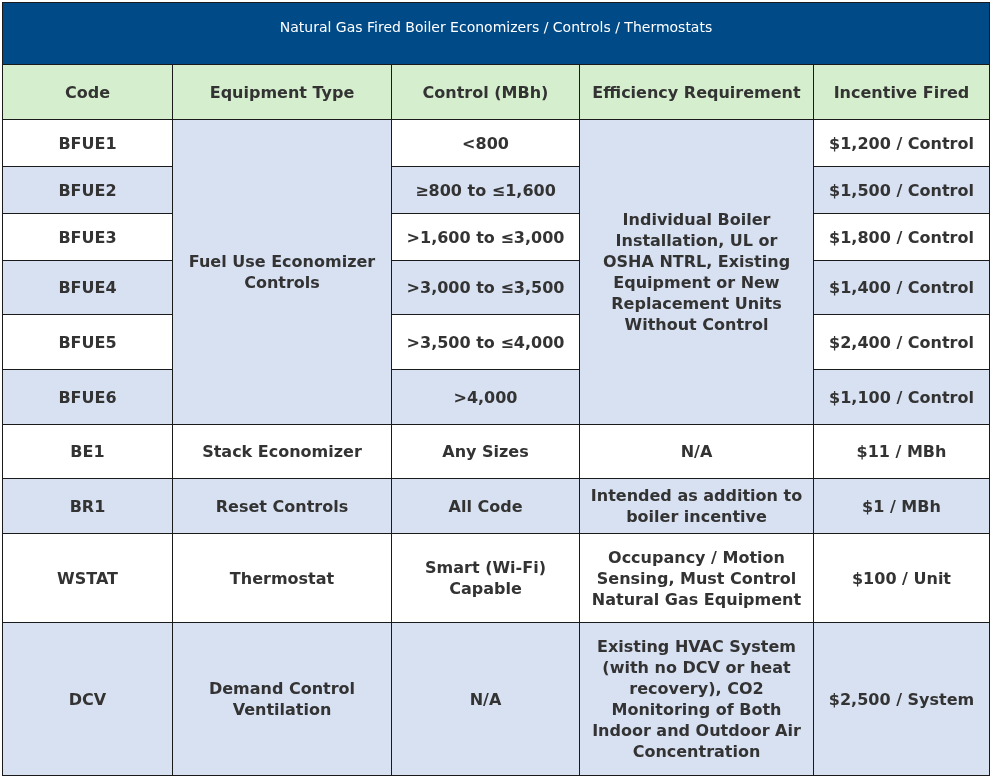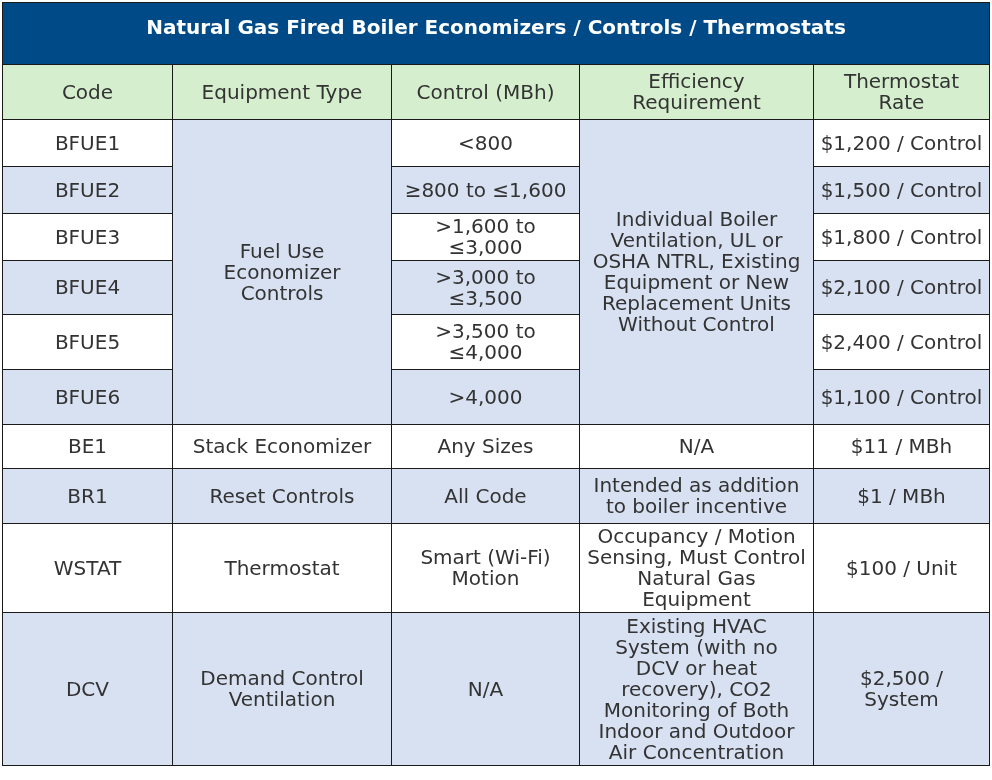--- a/index.html
+++ b/index.html
@@ -1,21 +1,21 @@
 <!DOCTYPE html>
 <html><head>
 <meta charset="utf-8">
 <style>
   html, body { margin: 0; padding: 0; background: #ffffff; }
   body { width: 992px; height: 780px; position: relative; overflow: hidden;
          font-family: "DejaVu Sans", "Liberation Sans", sans-serif; color: #333333; }
   table { position: absolute; left: 2px; top: 2px; border-collapse: collapse; table-layout: fixed; }
   td, th { border: 1.5px solid #1a1a1a; text-align: center; vertical-align: middle;
-           font-size: 20px; font-weight: normal; line-height: 21px; padding: 0 6px; }
-  .title { background: #004a87; color: #ffffff; font-weight: bold; font-size: 20px;
+           font-size: 16px; font-weight: bold; line-height: 21px; padding: 0 6px; }
+  .title { background: #004a87; color: #ffffff; font-weight: normal; font-size: 14px;
            height: 49px; padding-bottom: 12px; vertical-align: middle; }
   .hdr th { background: #d5eecd; height: 54px; color: #333333; }
   .w { background: #ffffff; }
   .b { background: #d8e1f2; }
 </style>
 </head>
 <body>
 
 <table>
   <colgroup>
@@ -27,74 +27,74 @@
   </colgroup>
   <tbody>
       <tr>
     <td class="title" colspan="5">Natural Gas Fired Boiler Economizers / Controls / Thermostats</td>
   </tr>
   <tr class="hdr">
     <th>Code</th>
     <th>Equipment Type</th>
     <th>Control (MBh)</th>
     <th>Efficiency Requirement</th>
-    <th>Thermostat Rate</th>
+    <th>Incentive Fired</th>
   </tr>
 
   <tr class="w" style="height:47px">
     <td>BFUE1</td>
     <td class="b" rowspan="6" style="padding:0 14px">Fuel Use Economizer Controls</td>
     <td>&lt;800</td>
-    <td class="b" rowspan="6" style="padding:0 8px">Individual Boiler Ventilation, UL or OSHA NTRL, Existing Equipment or New Replacement Units Without Control</td>
+    <td class="b" rowspan="6" style="padding:0 8px">Individual Boiler Installation, UL or OSHA NTRL, Existing Equipment or New Replacement Units Without Control</td>
     <td>$1,200 / Control</td>
   </tr>
   <tr class="b" style="height:47px">
     <td>BFUE2</td>
     <td>≥800 to ≤1,600</td>
     <td>$1,500 / Control</td>
   </tr>
   <tr class="w" style="height:47px">
     <td>BFUE3</td>
     <td>&gt;1,600 to ≤3,000</td>
     <td>$1,800 / Control</td>
   </tr>
   <tr class="b" style="height:54px">
     <td>BFUE4</td>
     <td>&gt;3,000 to ≤3,500</td>
-    <td>$2,100 / Control</td>
+    <td>$1,400 / Control</td>
   </tr>
   <tr class="w" style="height:55px">
     <td>BFUE5</td>
     <td>&gt;3,500 to ≤4,000</td>
     <td>$2,400 / Control</td>
   </tr>
   <tr class="b" style="height:55px">
     <td>BFUE6</td>
     <td>&gt;4,000</td>
     <td>$1,100 / Control</td>
   </tr>
 
-  <tr class="w" style="height:44px">
+  <tr class="w" style="height:54px">
     <td>BE1</td>
     <td>Stack Economizer</td>
     <td>Any Sizes</td>
     <td>N/A</td>
     <td>$11 / MBh</td>
   </tr>
   <tr class="b" style="height:55px">
     <td>BR1</td>
     <td>Reset Controls</td>
     <td>All Code</td>
     <td>Intended as addition to boiler incentive</td>
     <td>$1 / MBh</td>
   </tr>
   <tr class="w" style="height:89px">
     <td>WSTAT</td>
     <td>Thermostat</td>
-    <td style="padding:0 24px">Smart (Wi-Fi) Motion</td>
+    <td style="padding:0 24px">Smart (Wi-Fi) Capable</td>
     <td>Occupancy / Motion Sensing, Must Control Natural Gas Equipment</td>
     <td>$100 / Unit</td>
   </tr>
   <tr class="b" style="height:153px">
     <td>DCV</td>
     <td style="padding:0 24px">Demand Control Ventilation</td>
     <td>N/A</td>
     <td style="padding:0 12px">Existing HVAC System (with no DCV or heat recovery), CO2 Monitoring of Both Indoor and Outdoor Air Concentration</td>
     <td>$2,500 / System</td>
   </tr>

